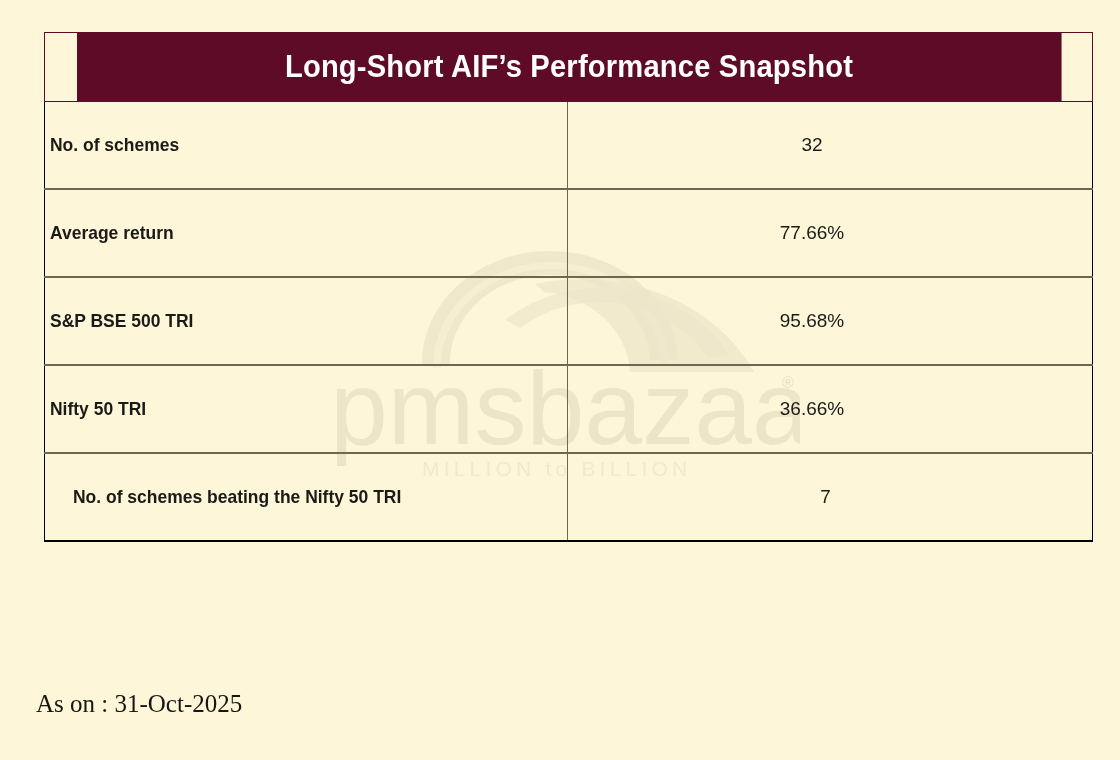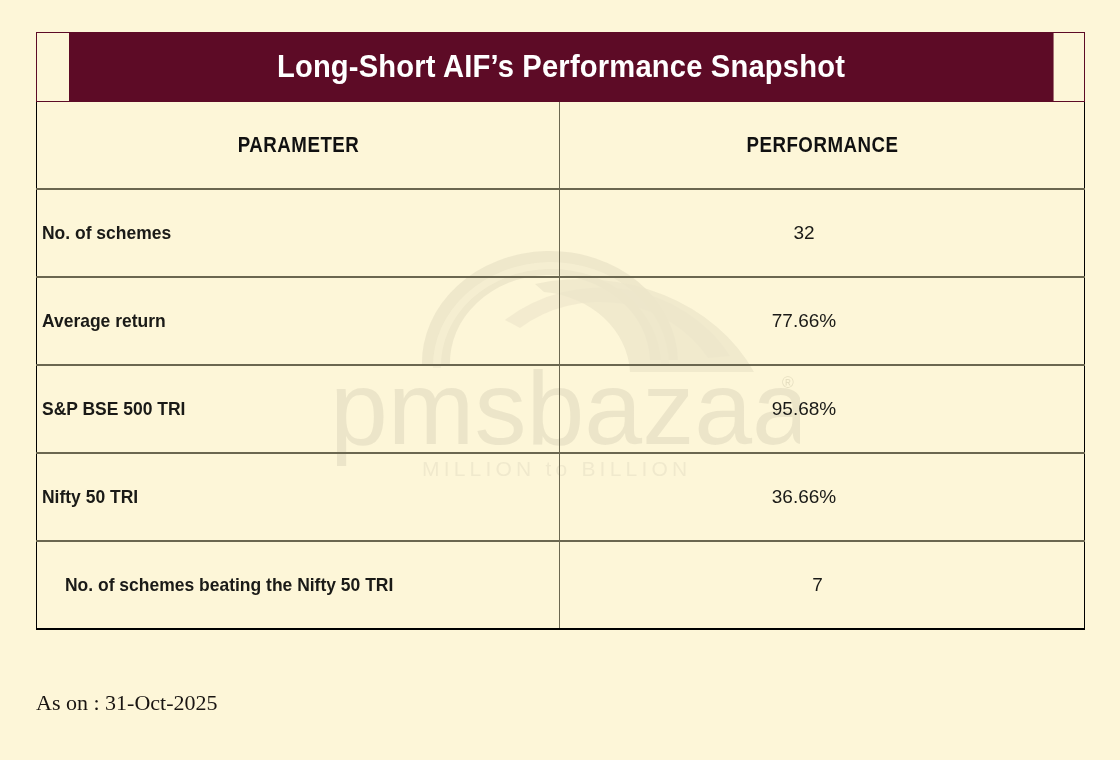--- a/index.html
+++ b/index.html
@@ -29,21 +29,21 @@
     width: 470px;
     height: 240px;
     pointer-events: none;
     z-index: 1;
   }
   #watermark svg { display: block; }
 
   
   #snapshot-table {
     position: absolute;
-    left: 36px;
+    left: 44px;
     top: 32px;
     width: 1048px;
     border-collapse: collapse;
     table-layout: fixed;
     z-index: 2;
     background: transparent;
   }
 
   .title-cell {
     background: #5d0b26;
@@ -104,21 +104,21 @@
   .body-cell.perf span { display: inline-block; transform: translateX(-17px); }
 
   tr.last-row .body-cell { border-bottom: 2px solid #000000; padding-left: 28px; }
 
   
   #asof-note {
     position: absolute;
     left: 36px;
     top: 690px;
     font-family: "Liberation Serif", serif;
-    font-size: 22px;
+    font-size: 25px;
     color: #191512;
     z-index: 3;
     white-space: nowrap;
   }
 </style>
 </head>
 <body>
 
 <div id="canvas">
 
@@ -138,24 +138,20 @@
 
   <table id="snapshot-table">
     <colgroup>
       <col class="col-param">
       <col class="col-perf">
     </colgroup>
     <thead>
       <tr>
         <th class="title-cell" colspan="2">Long-Short AIF’s Performance Snapshot</th>
       </tr>
-      <tr>
-        <th class="head-cell first">PARAMETER</th>
-        <th class="head-cell second">PERFORMANCE</th>
-      </tr>
     </thead>
     <tbody>
       <tr>
         <td class="body-cell param"><span>No. of schemes</span></td>
         <td class="body-cell perf"><span>32</span></td>
       </tr>
       <tr>
         <td class="body-cell param"><span>Average return</span></td>
         <td class="body-cell perf"><span>77.66%</span></td>
       </tr>

